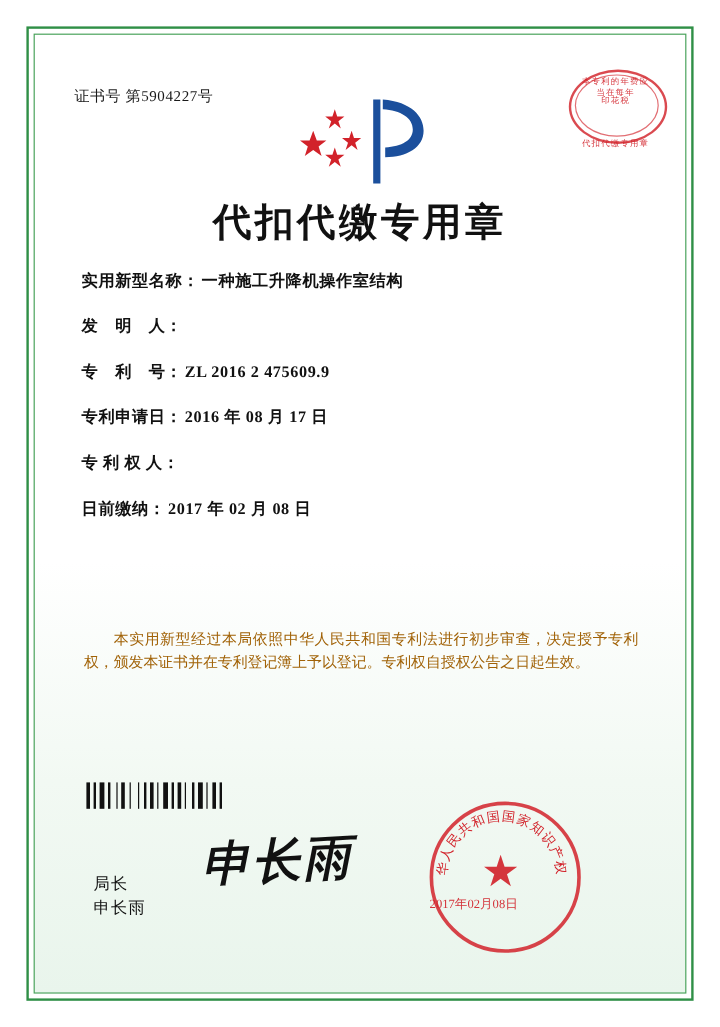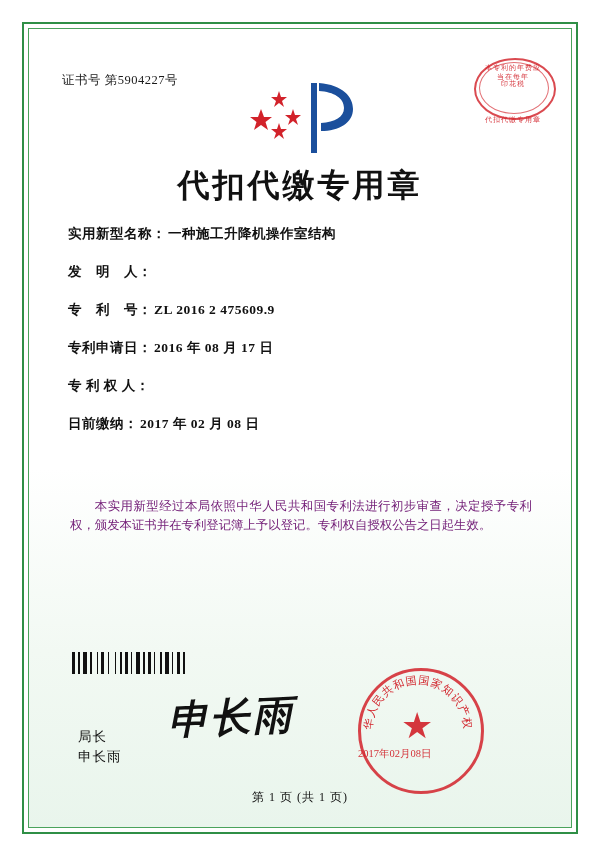--- a/index.html
+++ b/index.html
@@ -143,27 +143,26 @@
   }
   .field-value {
     margin-left: 2px;
     letter-spacing: 0.5px;
   }
 
   
   .body-text {
     position: absolute;
     left: 70px;
-    top: 498px;
+    top: 524px;
     width: 462px;
     font-size: 12.4px;
     line-height: 19px;
-    color: #701a75;
+    color: #a16207;
     text-align: justify;
-    font-family: Liberation Mono, monospace;
   }
   .body-text p {
     margin: 0 0 1px 0;
     text-indent: 2em;
   }
 
   
   .barcode {
     position: absolute;
     left: 72px;
@@ -342,15 +341,14 @@
         </defs>
         <text font-size="11" fill="#d2222a" font-family="Liberation Serif, serif" letter-spacing="1">
           <textPath href="#arcpath" startOffset="50%" text-anchor="middle">中华人民共和国国家知识产权局</textPath>
         </text>
       </svg>
     </div>
     <div class="star">★</div>
     <div class="date">2017年02月08日</div>
   </div>
 
-  <div class="page-no">第 1 页 (共 1 页)</div>
 
 </div>
 
 </body></html>

